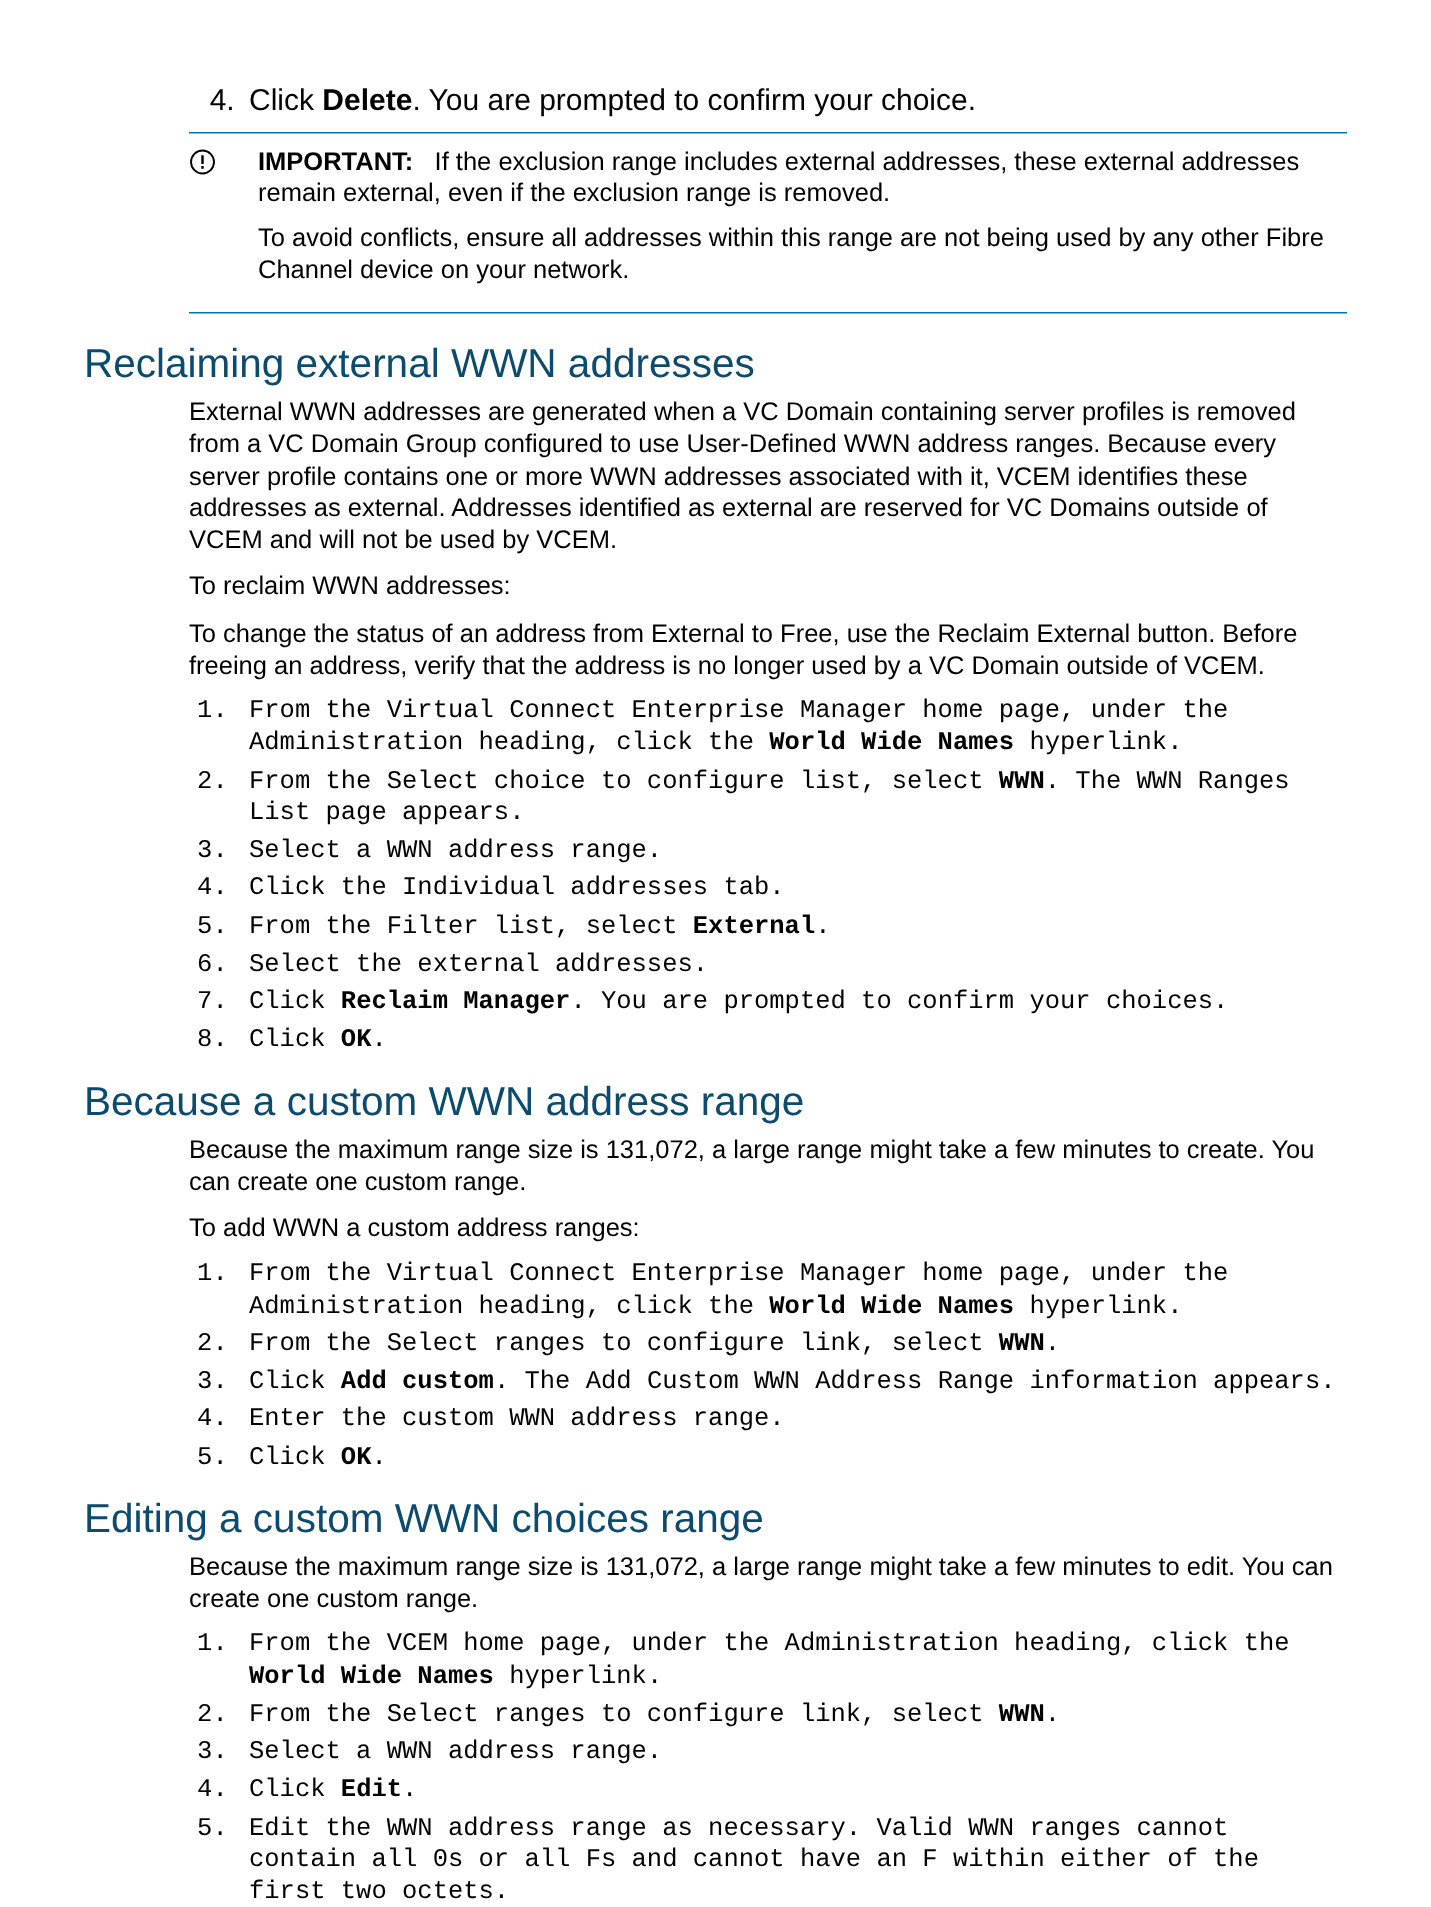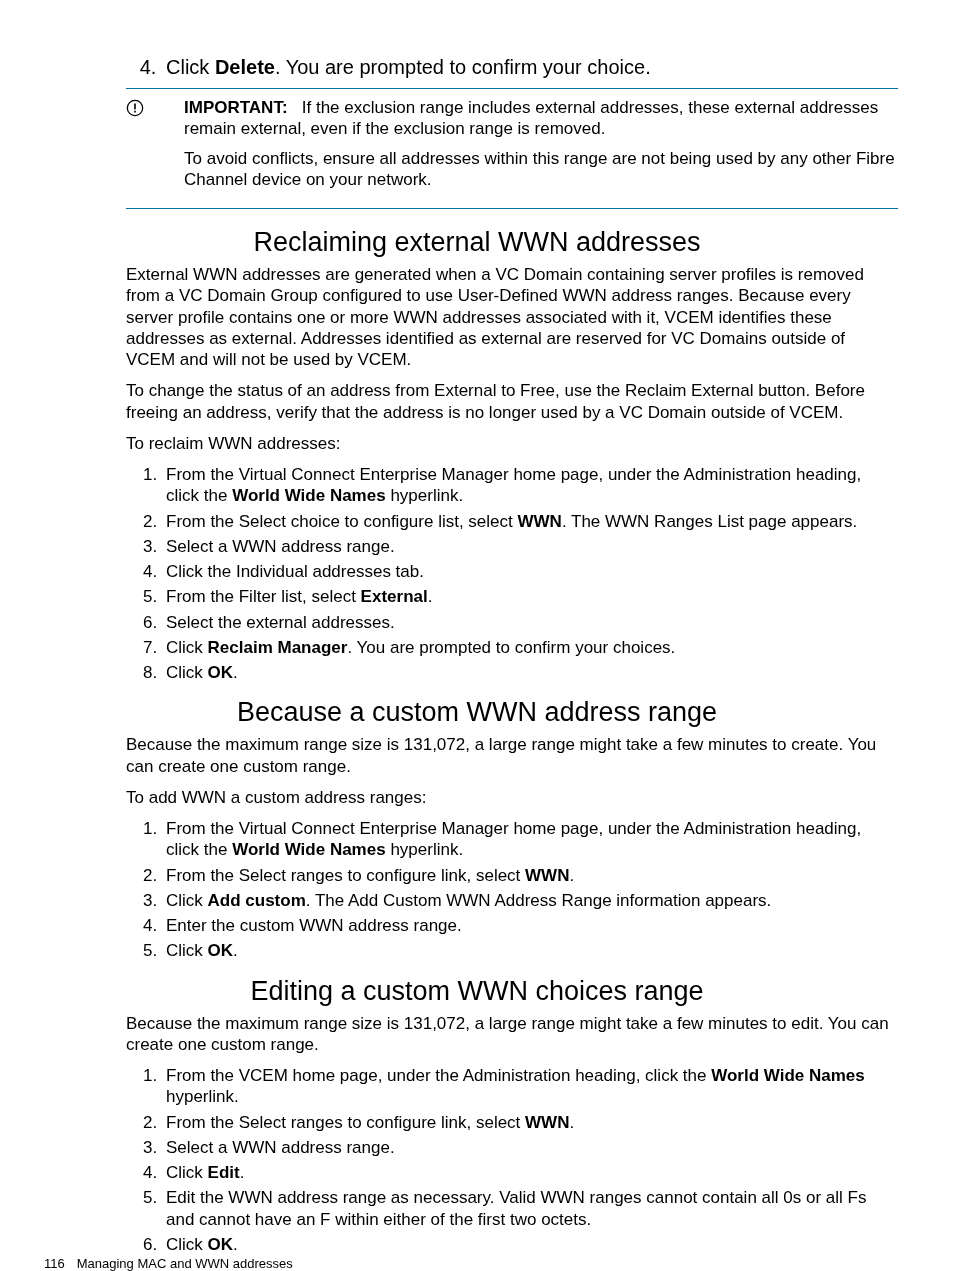--- a/index.html
+++ b/index.html
@@ -17,60 +17,59 @@
     padding: 55px 56px 40px 56px;
     box-sizing: border-box;
     position: relative;
   }
   .content-block {
     margin-left: 70px;
   }
   h2.section-heading {
     font-family: Arial, Helvetica, sans-serif;
     font-weight: 300;
-    color: #000000;
+    color: #0c4a6e;
     font-size: 27px;
     margin: 14px 0 6px 0;
     letter-spacing: 0px;
-    text-align: center;
   }
   p.body {
     font-size: 17px;
     line-height: 1.25;
     margin: 6px 0 10px 0;
   }
   ol.numbered {
     margin: 4px 0 10px 0;
     padding-left: 36px;
     font-size: 17px;
     line-height: 1.25;
   }
   ol.numbered > li {
     margin-bottom: 4px;
     padding-left: 4px;
+    font-family: Liberation Mono, monospace;
   }
   b { font-weight: bold; }
   .intro-ol {
     margin: 0 0 4px 0;
     padding-left: 36px;
     font-size: 20px;
     line-height: 1.25;
   }
   .intro-ol > li {
     margin-bottom: 4px;
     padding-left: 4px;
   }
   .important-box {
     border-top: 1px solid #0073a2;
     border-bottom: 1px solid #0073a2;
     margin: 8px 0 18px 0;
     padding: 8px 0 10px 0;
     display: flex;
     align-items: flex-start;
-    gap: 12px;
   }
   .important-icon {
     flex: 0 0 46px;
     padding-top: 2px;
   }
   .important-icon svg {
     width: 18px; height: 18px;
   }
   .important-text {
     flex: 1 1 auto;
@@ -116,22 +115,22 @@
       <div class="important-text">
         <p><b class="important-label">IMPORTANT:</b>&nbsp;&nbsp;&nbsp;<span>If the exclusion range includes external addresses, these external addresses remain external, even if the exclusion range is removed.</span></p>
         <p>To avoid conflicts, ensure all addresses within this range are not being used by any other Fibre Channel device on your network.</p>
       </div>
     </div>
   </div>
 
   <h2 class="section-heading">Reclaiming external WWN addresses</h2>
   <div class="content-block">
     <p class="body">External WWN addresses are generated when a VC Domain containing server profiles is removed from a VC Domain Group configured to use User-Defined WWN address ranges. Because every server profile contains one or more WWN addresses associated with it, VCEM identifies these addresses as external. Addresses identified as external are reserved for VC Domains outside of VCEM and will not be used by VCEM.</p>
+    <p class="body">To reclaim WWN addresses:</p>
     <p class="body">To change the status of an address from External to Free, use the Reclaim External button. Before freeing an address, verify that the address is no longer used by a VC Domain outside of VCEM.</p>
-    <p class="body">To reclaim WWN addresses:</p>
     <ol class="numbered">
       <li><span>From the Virtual Connect Enterprise Manager home page, under the Administration heading, click the </span><b>World Wide Names</b><span> hyperlink.</span></li>
       <li><span>From the Select choice to configure list, select </span><b>WWN</b><span>. The WWN Ranges List page appears.</span></li>
       <li>Select a WWN address range.</li>
       <li>Click the Individual addresses tab.</li>
       <li><span>From the Filter list, select </span><b>External</b><span>.</span></li>
       <li>Select the external addresses.</li>
       <li><span>Click </span><b>Reclaim Manager</b><span>. You are prompted to confirm your choices.</span></li>
       <li><span>Click </span><b>OK</b><span>.</span></li>
     </ol>

